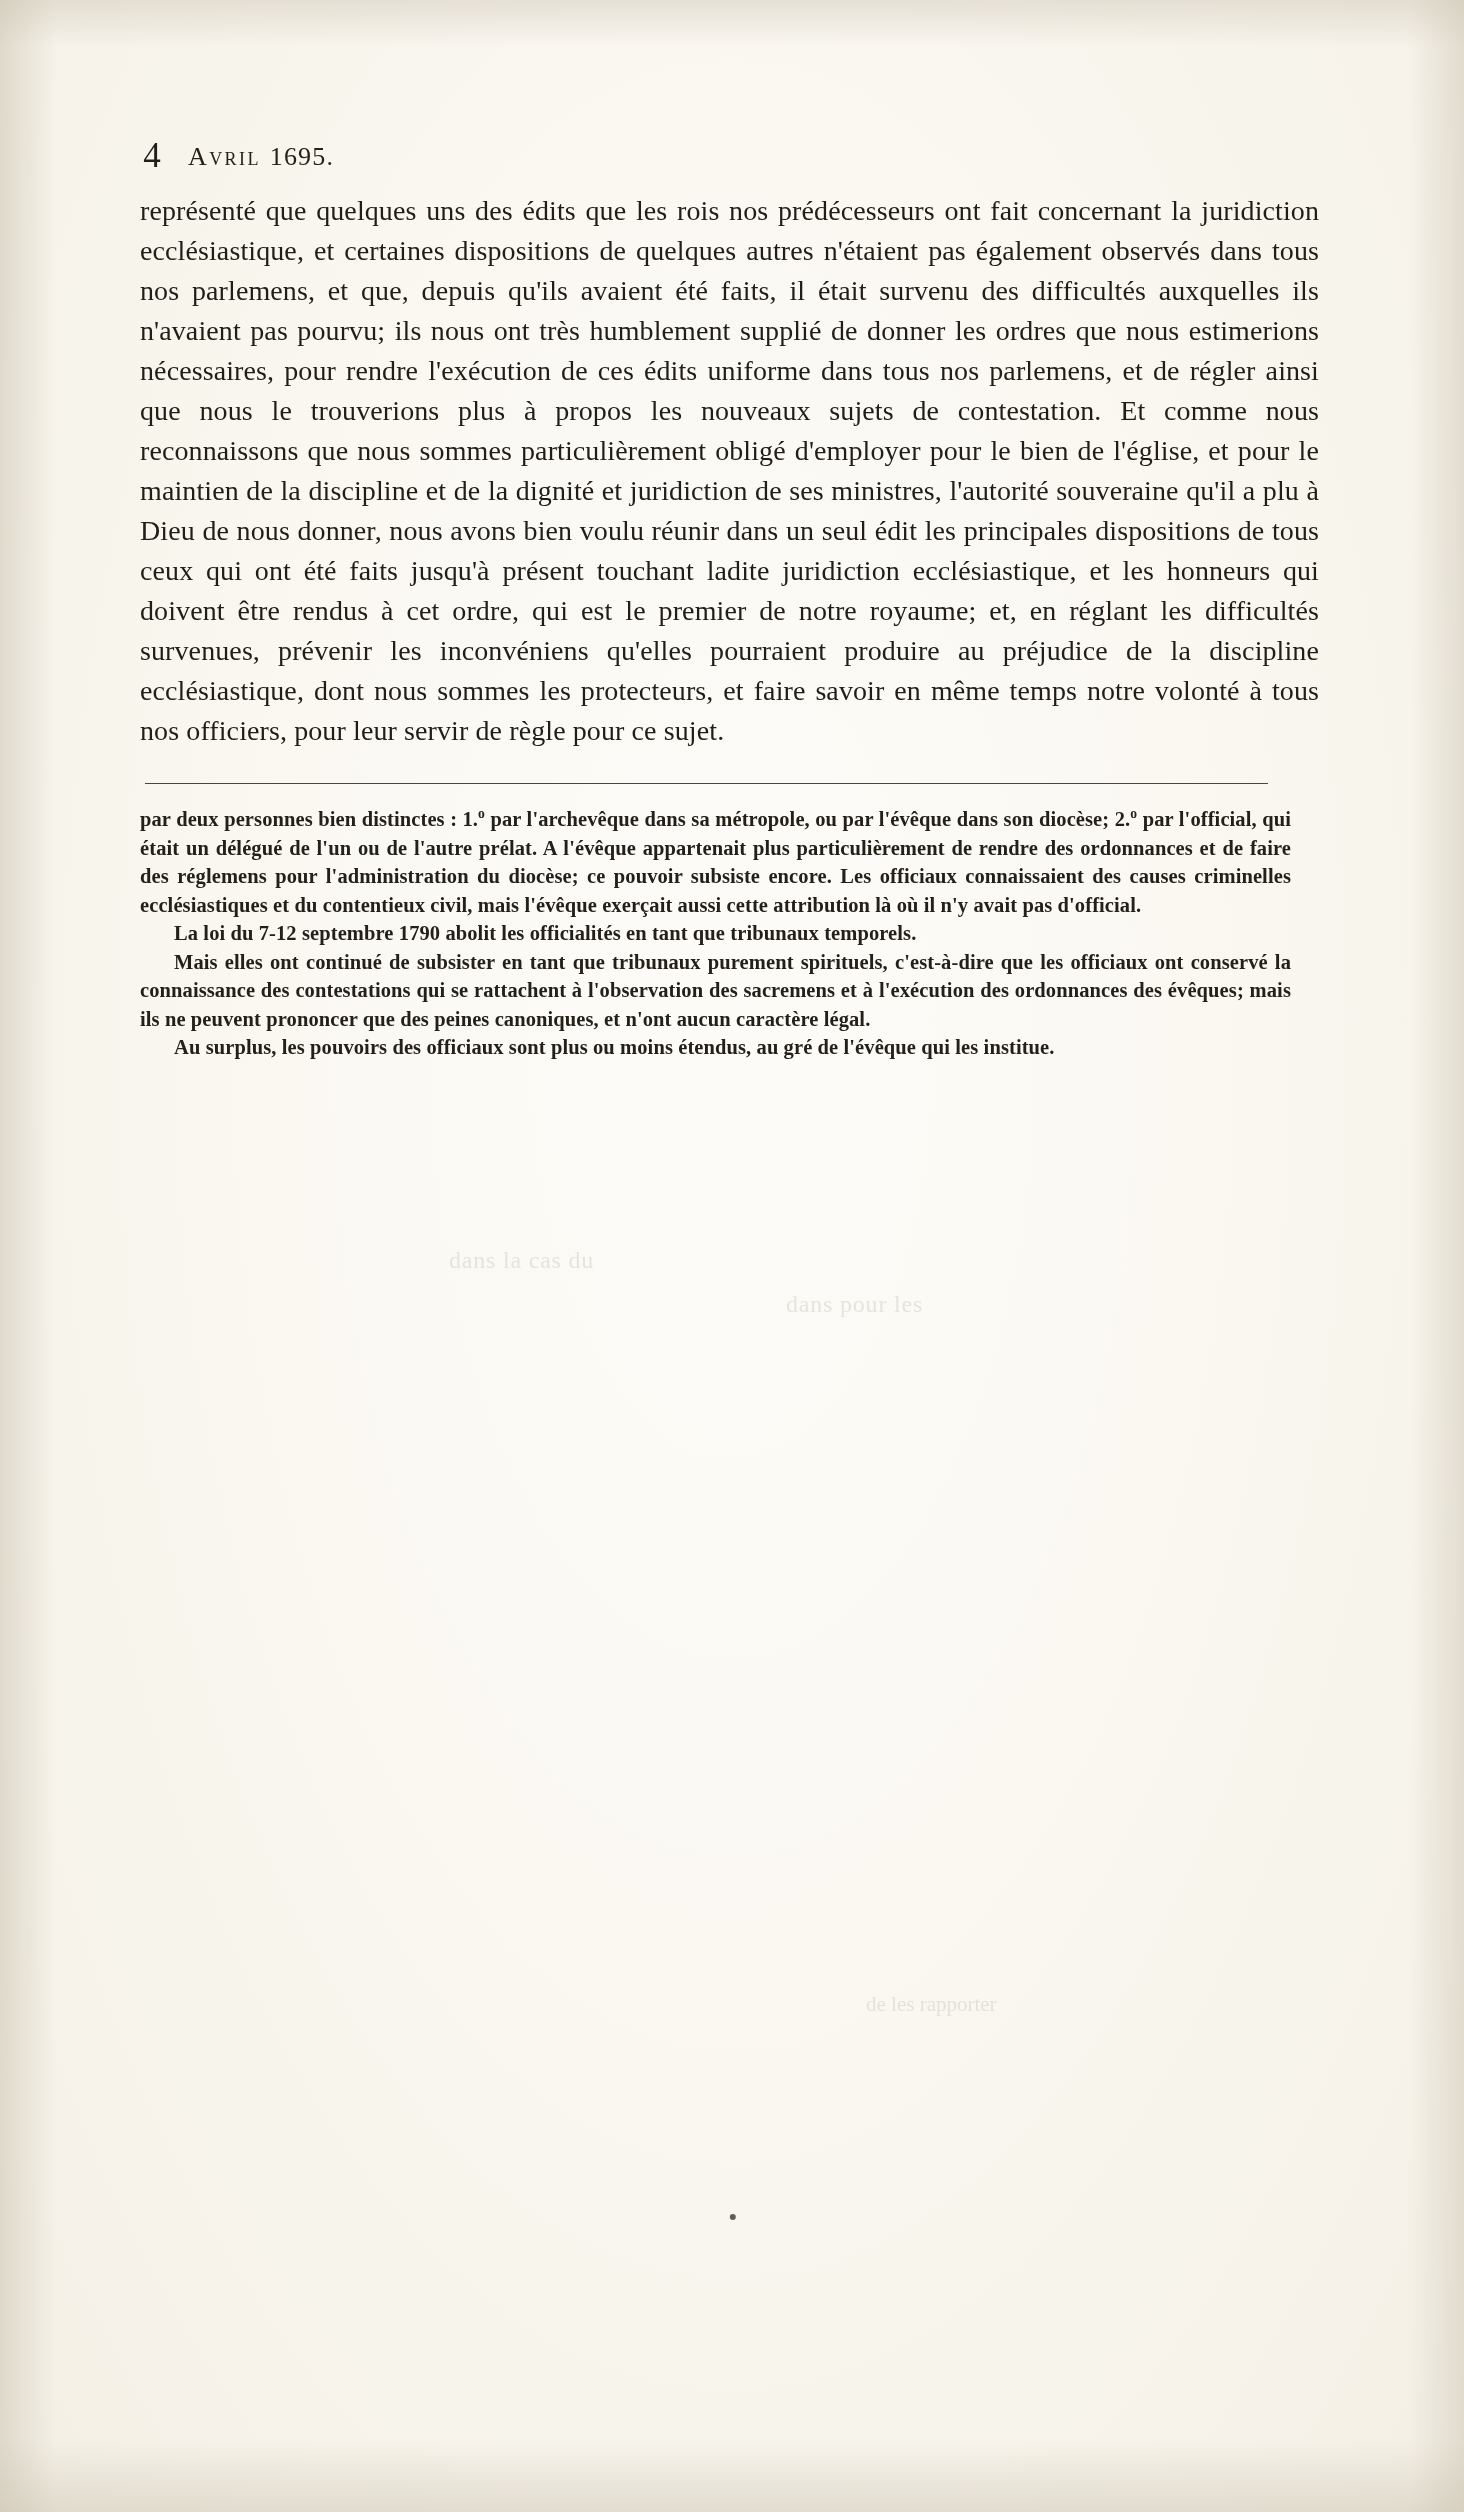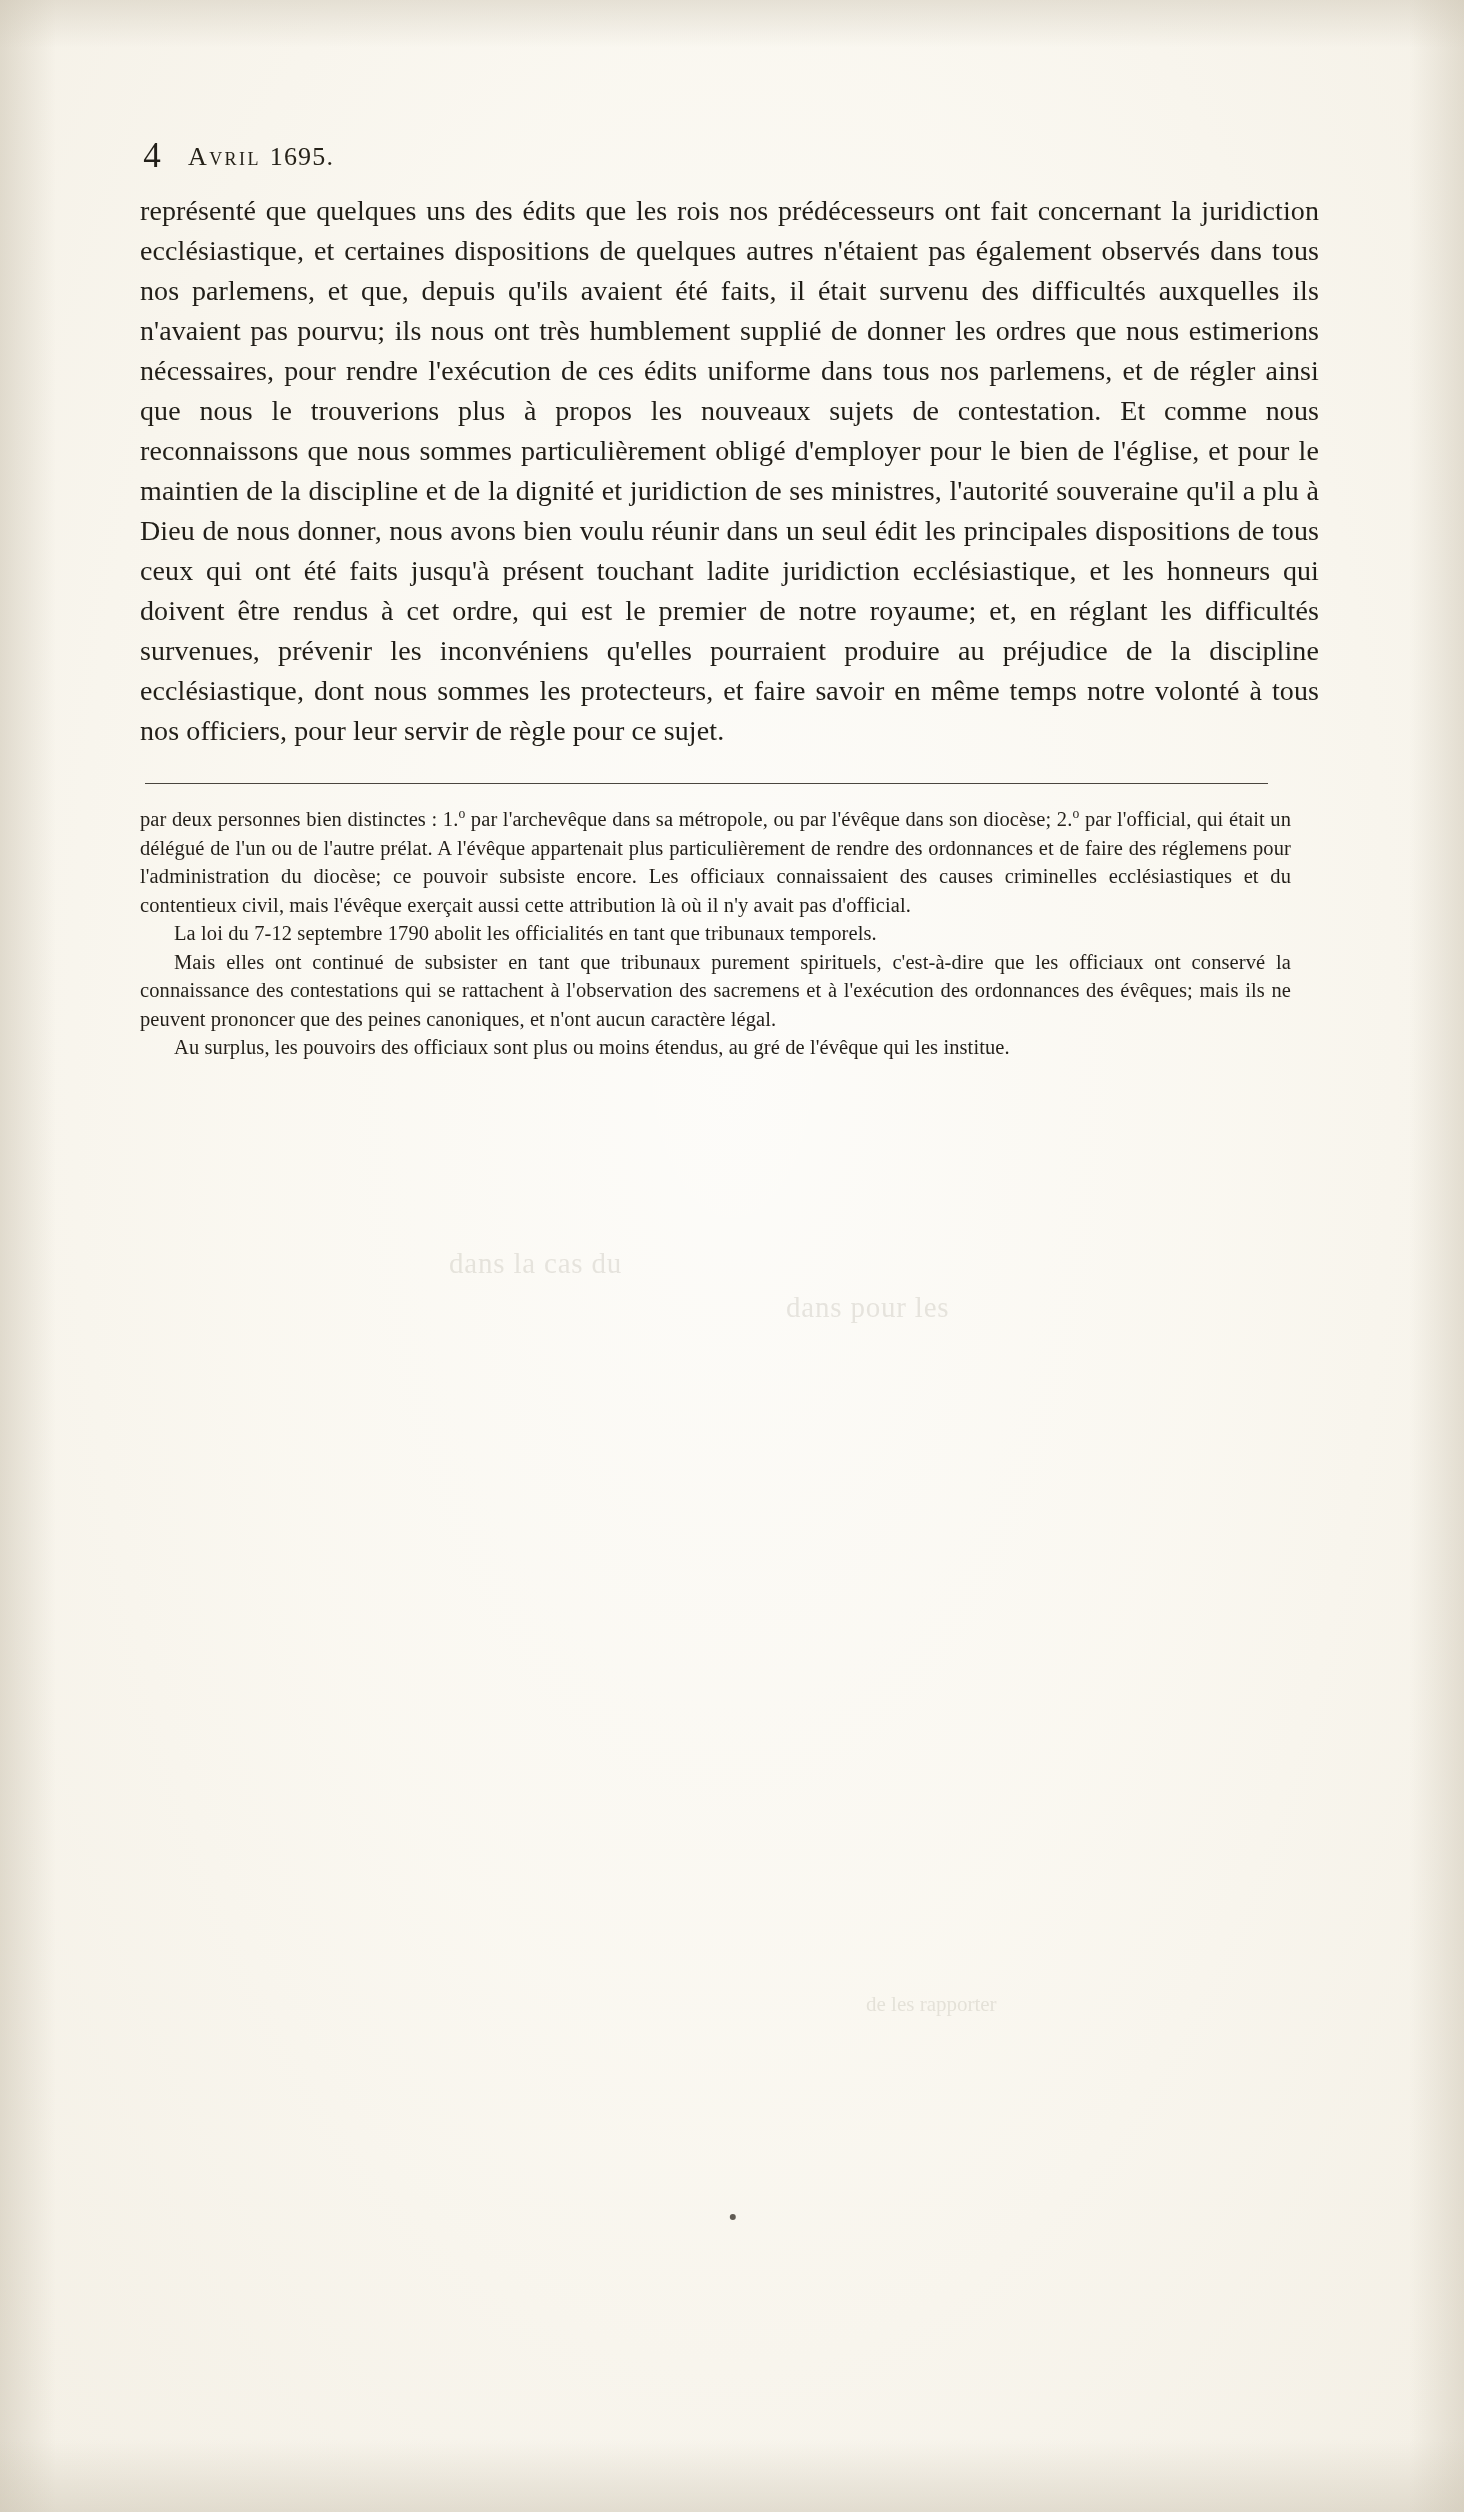--- a/index.html
+++ b/index.html
@@ -86,20 +86,21 @@
   }
   
   .notes {
     margin-top: 21px;
     font-size: 20.5px;
     line-height: 28.5px;
     text-align: justify;
     color: #231f19;
     width: 1151px;
     letter-spacing: 0.1px;
+    font-weight: bold;
   }
   .notes p {
     margin: 0;
   }
   .notes p.ind {
     text-indent: 34px;
   }
   .it { font-style: italic; }
   .sup {
     font-size: 13.6px;
@@ -114,21 +115,21 @@
     height: 6.4px;
     background: #3a352c;
     border-radius: 50%;
     transform: translateX(-50%);
     opacity: 0.8;
   }
   
   .ghost {
     position: absolute;
     color: rgba(120,112,96,0.16);
-    font-size: 29px;
+    font-size: 24px;
     font-family: "Liberation Serif", serif;
     white-space: nowrap;
     pointer-events: none;
   }
   .ghost.g1 { left: 449px; top: 1247px; letter-spacing: 0.8px; }
   .ghost.g2 { left: 786px; top: 1291px; letter-spacing: 0.8px; }
   .ghost.g3 { left: 866px; top: 1992px; font-size: 21px; }
   .edge-shadow-left {
     position: absolute;
     left: 0; top: 0; bottom: 0; width: 56px;

